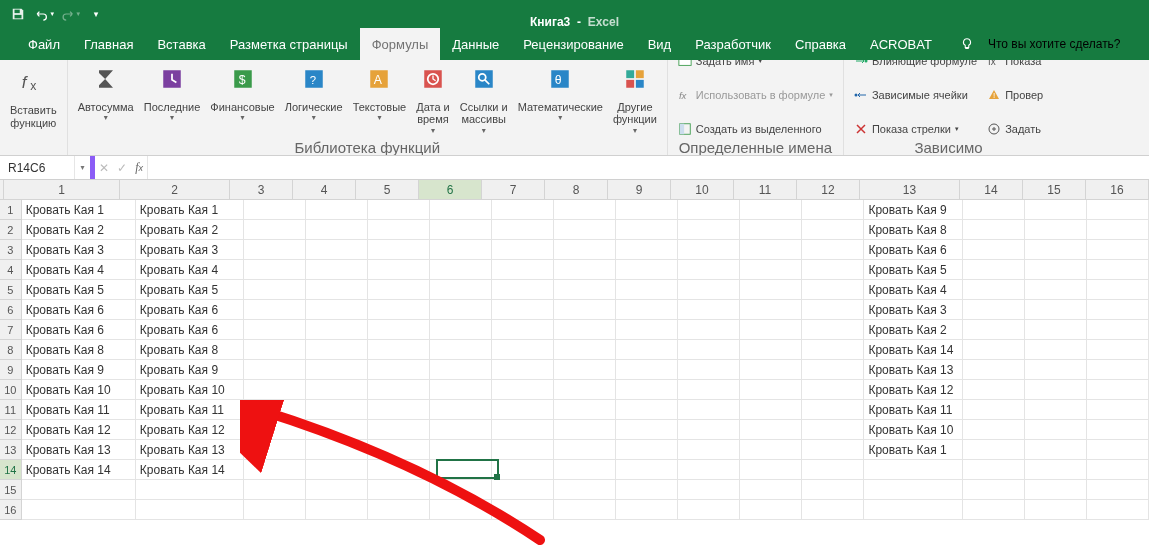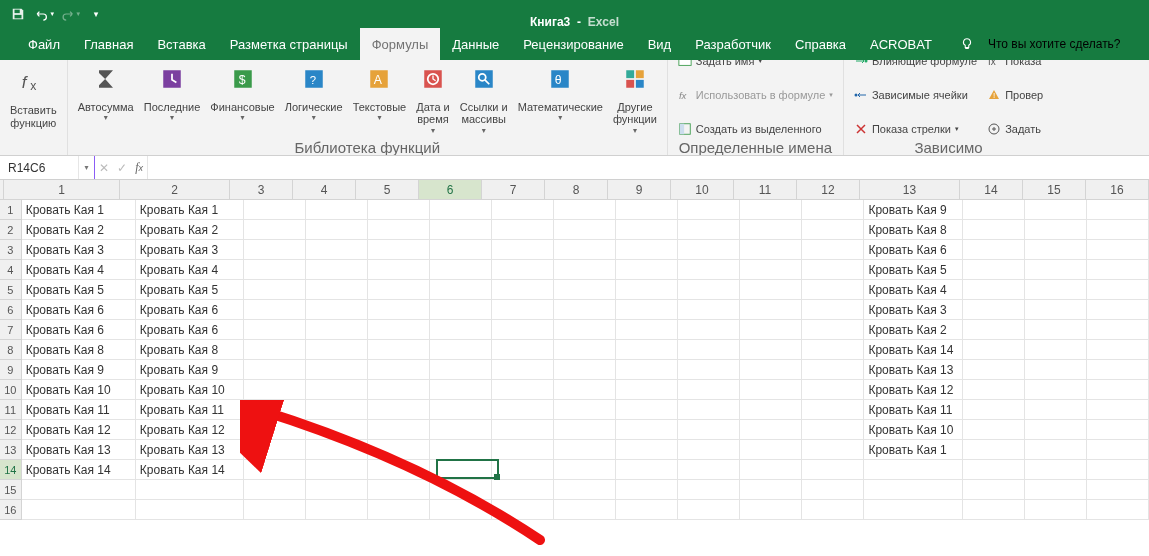--- a/index.html
+++ b/index.html
@@ -23,21 +23,21 @@
 .rbtn { display: flex; flex-direction: column; align-items: center; justify-content: flex-start; padding: 2px 4px; cursor: pointer; }
 .rbtn .ico { width: 32px; height: 32px; display: flex; align-items: center; justify-content: center; }
 .rbtn .lbl { font-size: 11px; text-align: center; line-height: 1.15; margin-top: 6px; min-height: 28px; display: flex; flex-direction: column; align-items: center; }
 .rbtn .drop { font-size: 8px; color: #666; }
 .small-list { display: flex; flex-direction: column; gap: 18px; justify-content: center; height: 100%; padding: 0 4px; }
 .small-item { display: flex; align-items: center; gap: 4px; font-size: 11px; cursor: pointer; padding: 1px 0; white-space: nowrap; }
 .small-item.dim { color: #999; }
 .small-item .sico { width: 14px; height: 14px; display: flex; align-items: center; justify-content: center; }
 
 .formula-bar { display: flex; align-items: stretch; height: 24px; border-bottom: 1px solid #d0d0d0; background: #fff; font-size: 12px; color: #333; }
-.name-box { width: 95px; border-right: 1px solid #8b5cf6; border-left: none; padding-left: 8px; display: flex; align-items: center; justify-content: space-between; }
+.name-box { width: 95px; border-right: 5px solid #8b5cf6; border-left: none; padding-left: 8px; display: flex; align-items: center; justify-content: space-between; }
 .name-box .nbdrop { width: 16px; text-align: center; color: #777; font-size: 8px; border-left: 1px solid #e6e6e6; height: 100%; display: flex; align-items: center; justify-content: center; }
 .fb-btns { display: flex; align-items: center; padding: 0 4px; gap: 8px; color: #bbb; border-right: 1px solid #e6e6e6; }
 .fx-input { flex: 1; padding-left: 6px; display: flex; align-items: center; }
 
 .grid-wrap { position: relative; display: flex; flex-direction: column; }
 .col-headers { display: flex; height: 20px; background: #f0f0f0; border-bottom: 1px solid #d4d4d4; }
 .corner { width: 22px; border-right: 1px solid #d4d4d4; background: #f0f0f0; }
 .ch { border-right: 1px solid #d4d4d4; text-align: center; font-size: 12px; color: #555; line-height: 20px; }
 .ch.sel { background: #d7e5cd; color: #217346; }
 

